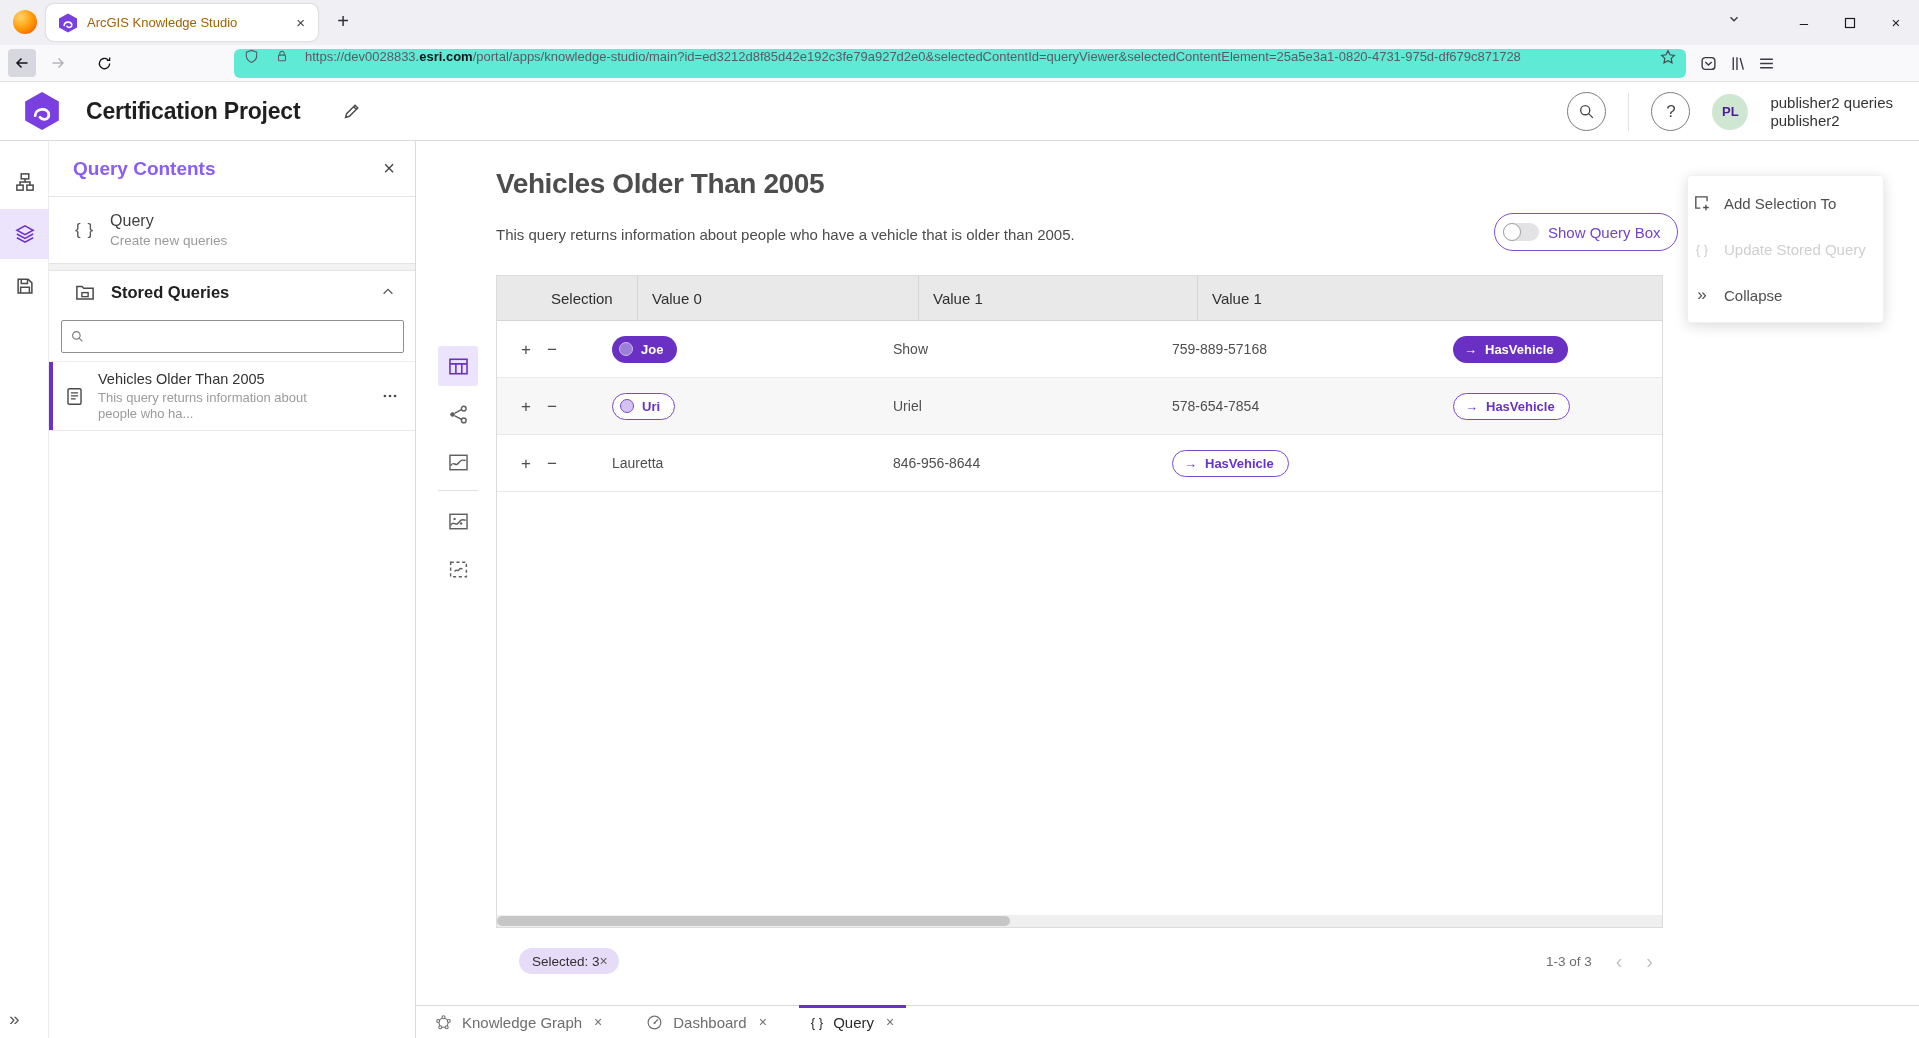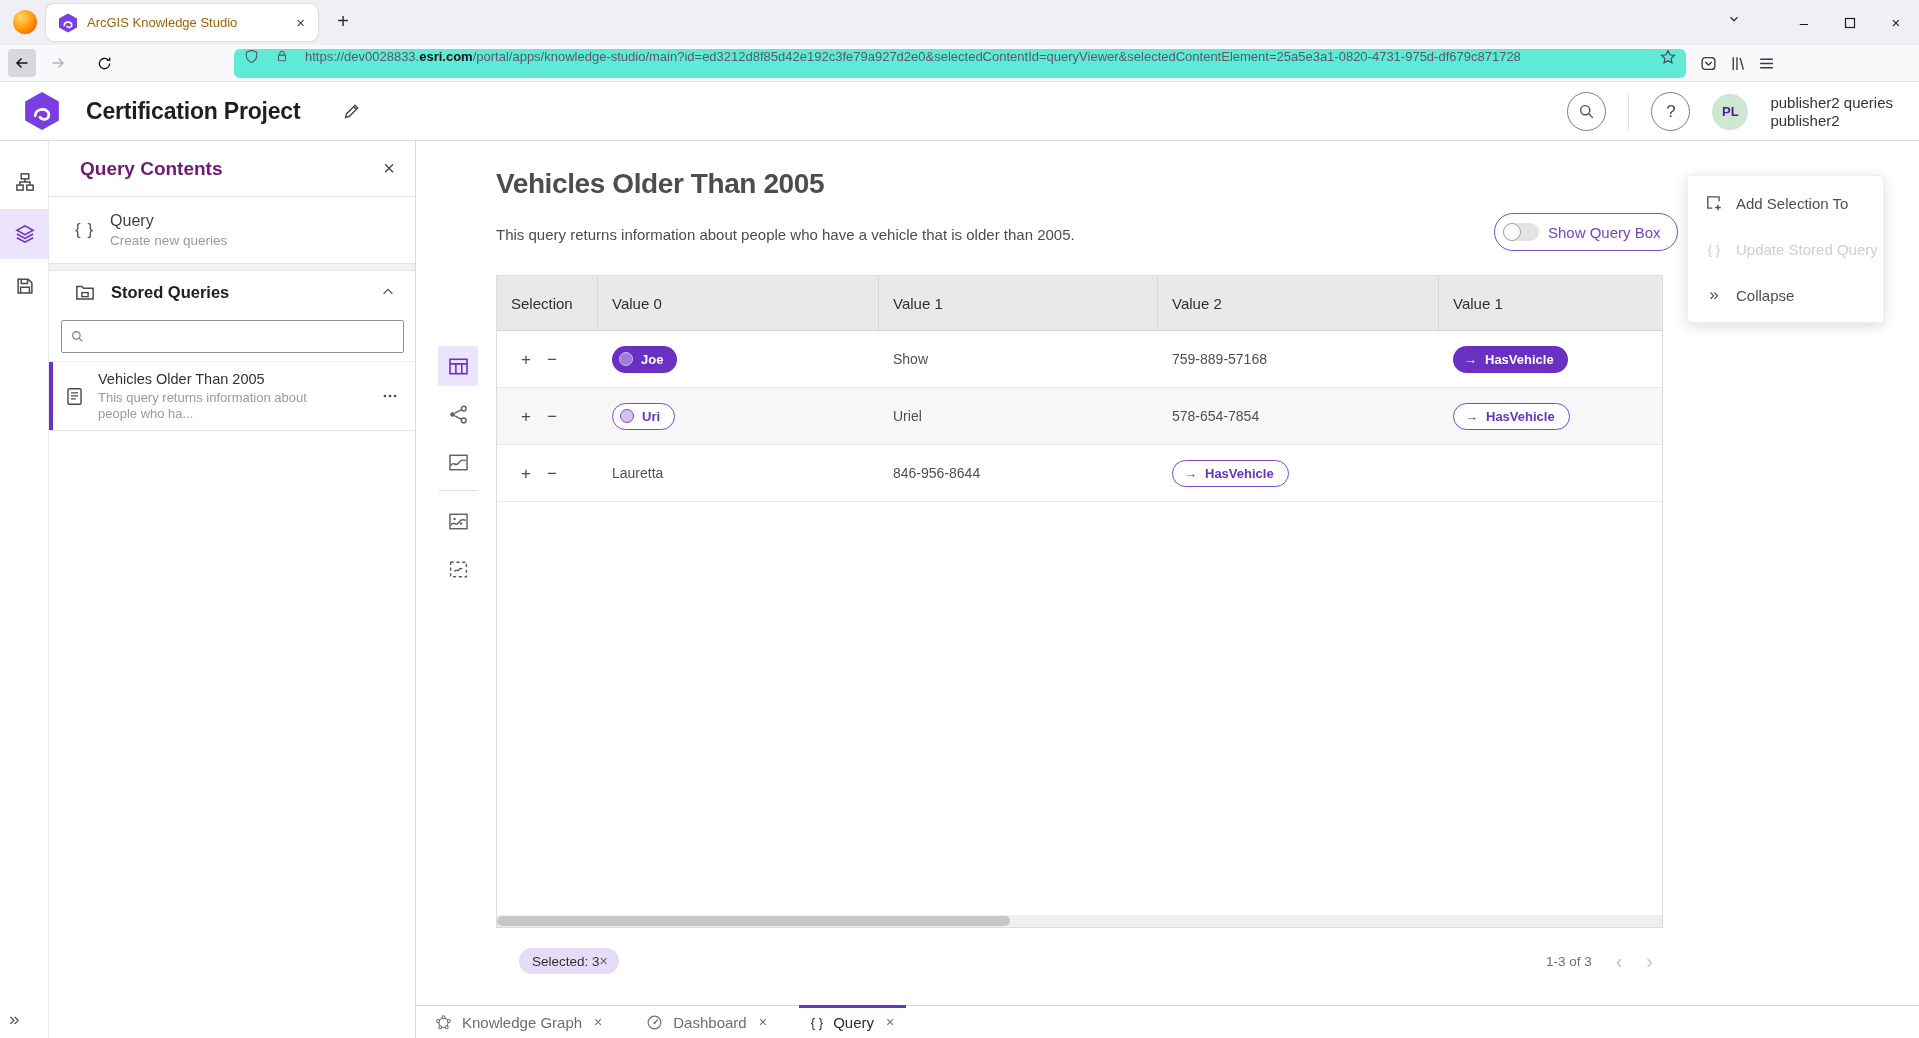--- a/index.html
+++ b/index.html
@@ -52,21 +52,21 @@
 
   
   .rail { position:absolute; left:0; top:141px; width:49px; bottom:0; background:#fff; border-right:1px solid #ececec; }
   .rail-item { width:49px; height:50px; display:flex; align-items:center; justify-content:center; color:#4a4a4a; }
   .rail-item.active { background:#ece3fc; color:#6a30c9; }
   .rail-expand { position:absolute; left:9px; bottom:8px; font-size:19px; color:#5a5a5a; }
 
   
   .panel { position:absolute; left:49px; top:141px; width:367px; bottom:0; background:#fff; border-right:1px solid #d9d9d9; }
   .panel-header { height:56px; display:flex; align-items:center; border-bottom:1px solid #e6e6e6; }
-  .panel-title { margin-left:31px; font-size:19px; font-weight:700; color:#701a75; flex:1; }
+  .panel-title { margin-left:24px; font-size:19px; font-weight:700; color:#8b5cf6; flex:1; }
   .panel-close { margin-right:20px; font-size:20px; color:#4a4a4a; }
   .newquery { height:66px; display:flex; align-items:center; gap:16px; padding-left:26px; }
   .braces-icon { font-size:17px; color:#5a5a5a; letter-spacing:1px; }
   .newquery-title { font-size:16px; color:#3f3f3f; }
   .newquery-sub { font-size:13.5px; color:#9a9a9a; margin-top:3px; }
   .section-band { height:8px; background:#f2f2f2; border-top:1px solid #e4e4e4; border-bottom:1px solid #e4e4e4; }
   .stored-header { height:42px; display:flex; align-items:center; padding:0 20px 0 26px; gap:16px; }
   .stored-title { font-size:16.5px; font-weight:700; color:#202020; flex:1; }
   .panel-search { position:absolute; left:12px; top:179px; width:343px; height:33px; border:1px solid #8f8f8f;
                   border-radius:2px; display:flex; align-items:center; padding:0 8px; gap:6px; background:#fff; }
@@ -93,21 +93,21 @@
   .sqb-btn { position:absolute; left:1494px; top:213px; height:38px; border:1px solid #7b4fd0; border-radius:19px;
              display:flex; align-items:center; gap:9px; padding:0 16px 0 8px; background:#fff; }
   .switch { width:36px; height:18px; border-radius:9px; background:#e3e3e6; position:relative; }
   .switch-knob { position:absolute; left:0; top:0; width:18px; height:18px; border-radius:50%; background:#fff;
                  border:1px solid #9e9e9e; }
   .sqb-label { font-size:15px; color:#7443c9; }
 
   .table-wrap { position:absolute; left:496px; top:275px; width:1167px; height:653px; border:1px solid #dcdcdc;
                 background:#fff; display:flex; flex-direction:column; }
   .thead { display:grid; grid-template-columns:101px 281px 279px 281px 1fr; background:#e9e9e9;
-           border-bottom:1px solid #d4d4d4; height:55px; flex:0 0 auto; }
+           border-bottom:1px solid #d4d4d4; height:45px; flex:0 0 auto;padding-left:40px; }
   .th { display:flex; align-items:center; padding-left:14px; font-size:15px; color:#2f2f2f; border-right:1px solid #d6d6d6; }
   .th:last-child { border-right:0; }
   .trow { display:grid; grid-template-columns:101px 281px 279px 281px 1fr; height:57px; border-bottom:1px solid #e9e9e9; flex:0 0 auto; }
   .trow.alt { background:#f7f7f7; }
   .td { display:flex; align-items:center; padding-left:14px; font-size:14px; color:#4f4f4f; }
   .sel-cell { gap:16px; padding-left:24px; }
   .rowbtn { font-size:17px; color:#4a4a4a; line-height:1; }
   .pill { display:inline-flex; align-items:center; height:27px; border-radius:14px; font-size:13px; font-weight:600; }
   .epill { gap:8px; padding:0 14px 0 7px; }
   .epill .dot { width:14px; height:14px; border-radius:50%; }
@@ -129,21 +129,21 @@
           border-radius:14px; padding:5px 11px 5px 13px; }
   .chip-label { font-size:13.5px; color:#2f2f2f; }
   .chip-close { font-size:14px; color:#5f5f5f; }
   .pager { display:flex; align-items:center; gap:24px; margin-right:10px; }
   .pager-text { font-size:13.5px; color:#6e6e6e; }
   .pager-btn { font-size:20px; color:#c2c2c2; line-height:1; }
 
   
   .ctxmenu { position:absolute; left:1687px; top:175px; width:197px; background:#fff; border:1px solid #f0f0f0;
              border-radius:4px; box-shadow:0 3px 14px rgba(0,0,0,.14); padding:4px 0; }
-  .ctx-item { height:46px; display:flex; align-items:center; gap:13px; padding-left:17px; font-size:15px; color:#4f4f4f; }
+  .ctx-item { height:46px; display:flex; align-items:center; gap:13px; padding-left:5px; font-size:15px; color:#4f4f4f; }
   .ctx-item.disabled { color:#cfcfcf; }
   .ctx-icon { width:18px; display:flex; justify-content:center; }
 
   
   .bottombar { position:absolute; left:416px; right:0; bottom:0; height:33px; background:#fff;
                border-top:1px solid #d9d9d9; display:flex; align-items:center; padding-left:15px; gap:36px; }
   .btab { position:relative; display:flex; align-items:center; gap:10px; font-size:15px; color:#6e6e6e; height:33px; padding:0 4px; }
   .btab .btab-close { font-size:14px; color:#6e6e6e; margin-left:2px; }
   .btab.active { color:#2b2b2b; }
   .btab.active::before { content:""; position:absolute; left:-8px; right:-8px; top:-1px; height:3px; background:#6a30c9; }
@@ -376,21 +376,20 @@
         <div class="switch-knob"></div>
       </div>
     <div class="sqb-label">Show Query Box</div>
   </div>
 
   <div class="table-wrap">
     <div class="thead">
       <div class="th">Selection</div>
       <div class="th">Value 0</div>
       <div class="th">Value 1</div>
-      <div class="th">Value 2</div>
       <div class="th">Value 1</div>
     </div>
 
     <div class="trow">
       <div class="td sel-cell">
         <span class="rowbtn">+</span>
         <span class="rowbtn">−</span>
       </div>
       <div class="td">
           <span class="pill epill filled">

